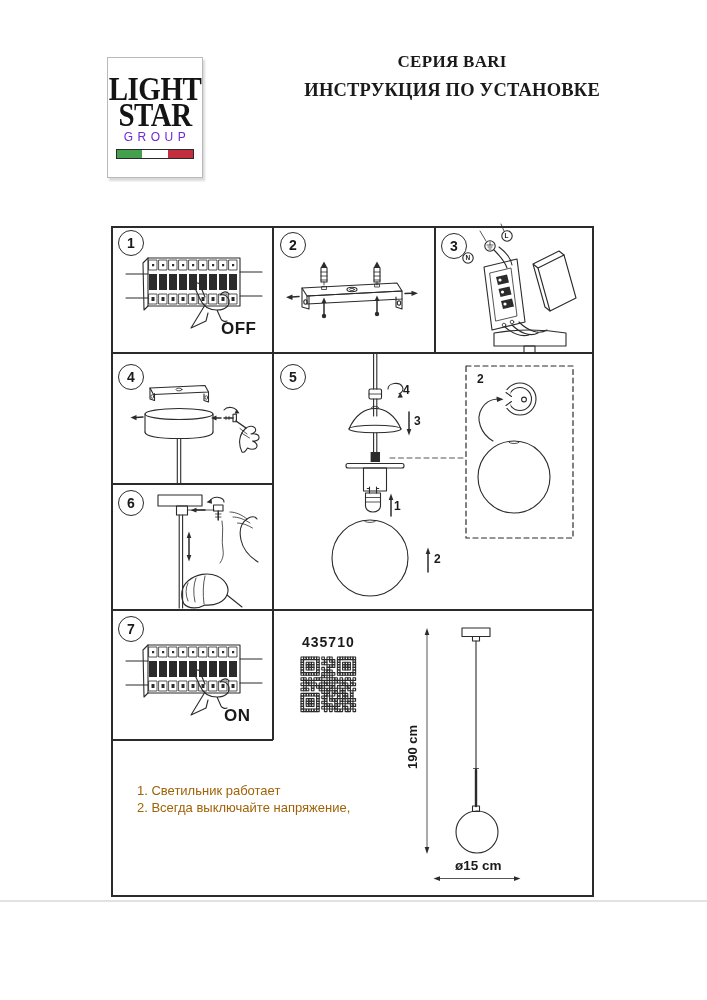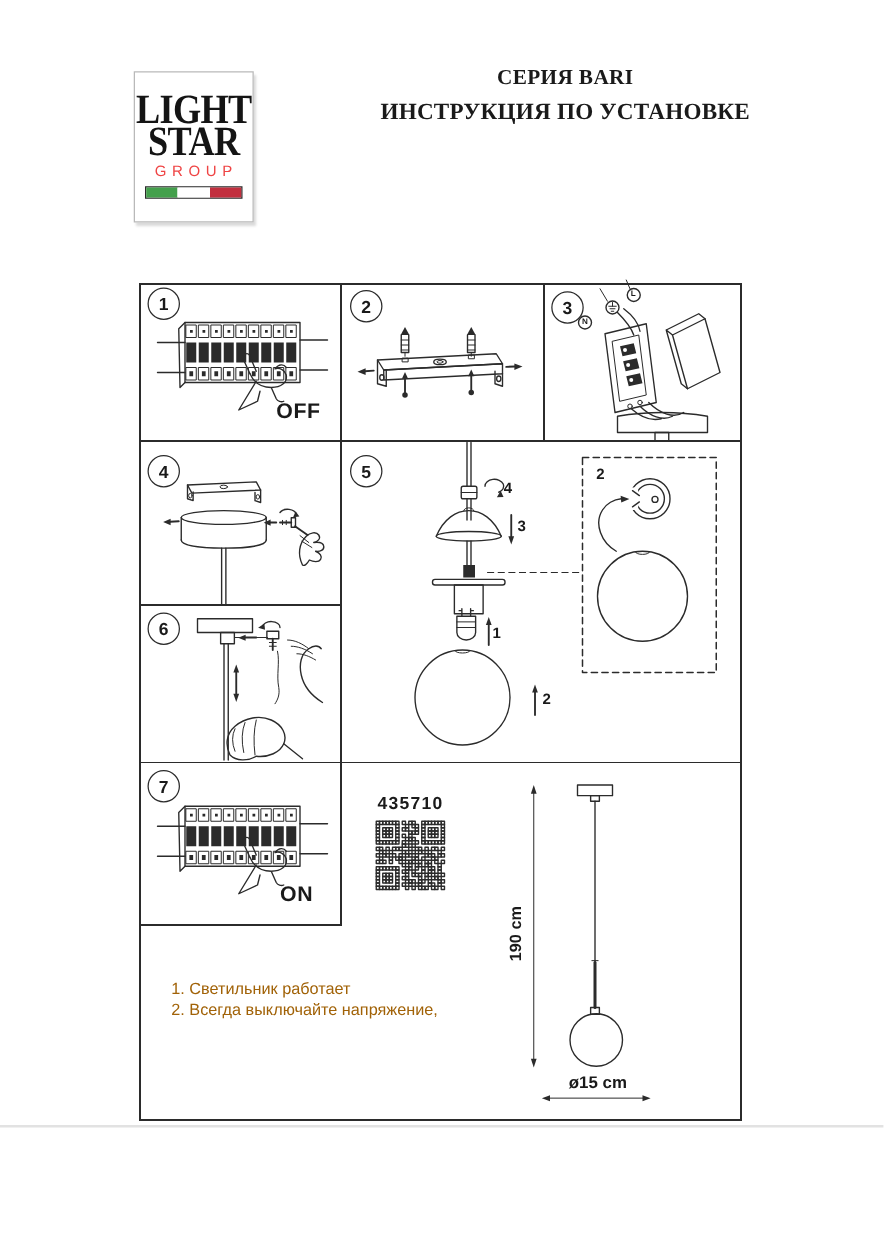--- a/index.html
+++ b/index.html
@@ -6,21 +6,21 @@
   .sheet{position:relative;width:707px;height:1000px;background:#ffffff;
          font-family:"Liberation Sans",sans-serif;color:#1a1a1a;overflow:hidden;}
   .abs{position:absolute;}
 
   
   .logo-box{left:107px;top:57px;width:96px;height:121px;background:#fff;
             border:1px solid #b9b9b9;box-shadow:2px 3px 2px rgba(0,0,0,.15);
             text-align:center;box-sizing:border-box;padding-top:17px;}
   .logo-w{font-family:"Liberation Serif",serif;font-weight:700;font-size:29px;
           line-height:26px;color:#141414;transform:scaleY(1.15);letter-spacing:-.5px;}
-  .logo-group{font-size:12px;letter-spacing:4.5px;color:#ef4444;margin-top:3px;padding-left:4px;}
+  .logo-group{font-size:12px;letter-spacing:4.5px;color:#6d28d9;margin-top:3px;padding-left:4px;}
   .flag{margin:5px auto 0;width:76px;height:8px;border:1px solid #2a2a2a;display:flex;box-sizing:content-box;}
   .flag span{flex:1;height:100%;}
   .flag .mid{background:#fff;}
 
   .titles{right:107px;top:49px;text-align:center;font-family:Liberation Serif, serif;}
   .t-top{font-size:17px;font-weight:700;line-height:25px;letter-spacing:.3px;}
   .t-instr{margin-top:4px;font-size:18.5px;font-weight:700;line-height:25px;letter-spacing:.2px;}
 
   
   .step-circle{width:26px;height:26px;border:1.4px solid #2b2b2b;border-radius:50%;

